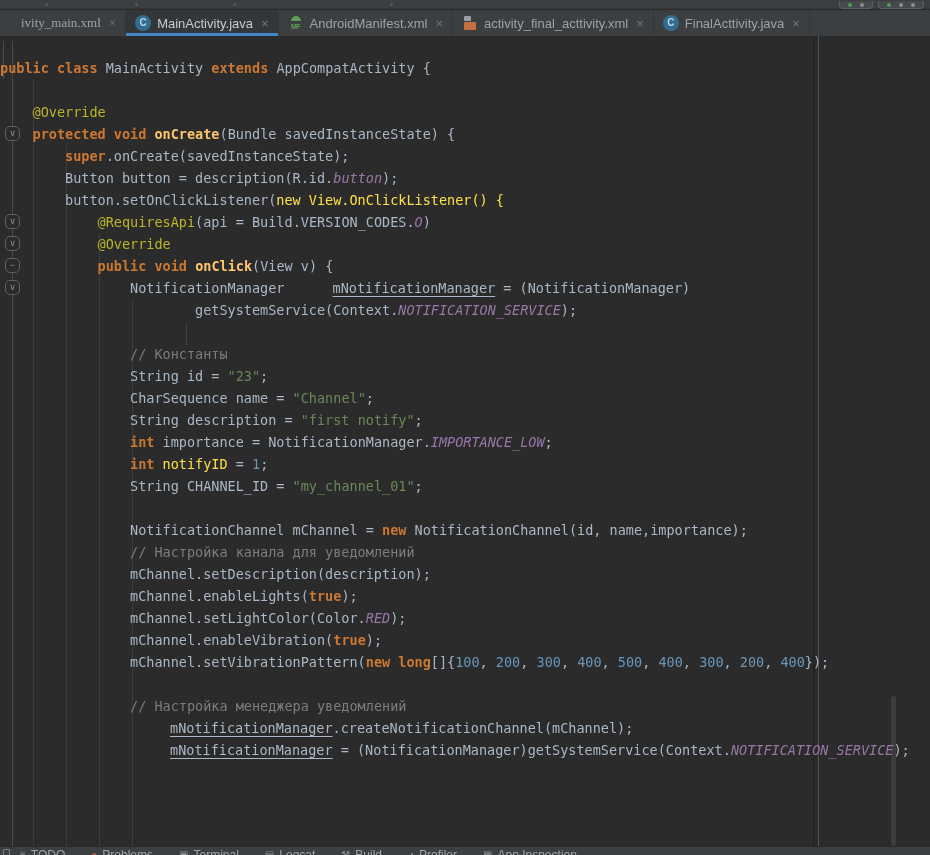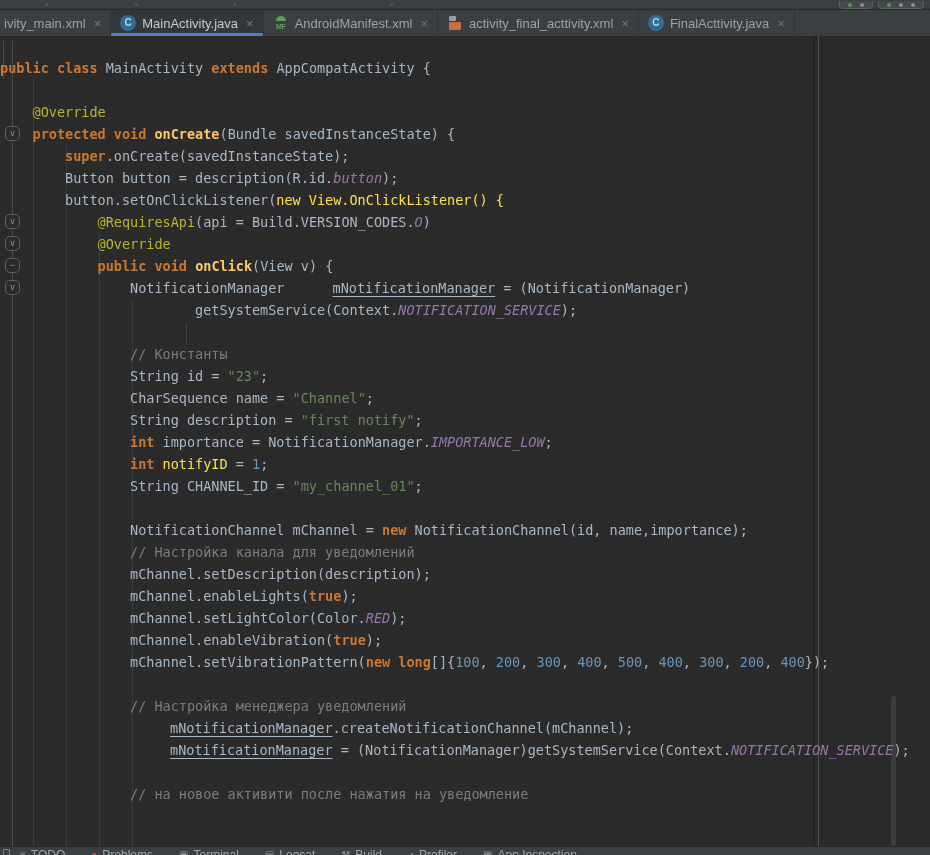--- a/index.html
+++ b/index.html
@@ -27,21 +27,21 @@
   
   .tab-bar {
     position:absolute; top:10px; left:0; right:0; height:26px;
     background:var(--bar_bg,#3c3f41); display:flex; align-items:stretch;
     font-size:13px; color:var(--tab_text,#9da2a8); overflow:hidden;
   }
   .tab {
     display:flex; align-items:center; gap:6px; padding:0 9px 0 9px;
     border-right:1px solid #333639; cursor:default; position:relative; flex:0 0 auto;
   }
-  .tab.first { padding-left:4px; }
+  .tab.first { padding-left:21px;font-family:Liberation Serif, serif; }
   .tab.active { background:#33373a; color:var(--tab_active_text,#c7ccd2); }
   .tab.active::after {
     content:""; position:absolute; left:0; right:0; bottom:0; height:3px;
     background:var(--accent,#4186c9);
   }
   .tab-label { white-space:nowrap; }
   .tab-close { color:#73787c; font-size:13px; margin-left:2px; }
   .tab-icon { position:relative; width:16px; height:16px; flex:0 0 16px; display:inline-block; }
   .java-class-icon { border-radius:50%; background:#356b8f; color:#aadcf0; font-size:10px; font-weight:bold; text-align:center; line-height:15px; }
   .manifest-icon i, .layout-xml-icon i { position:absolute; font-style:normal; }
@@ -187,21 +187,20 @@
         <div class="code-line"><span class="tk-d">                mChannel.setDescription(description);</span></div>
         <div class="code-line"><span class="tk-d">                mChannel.enableLights(</span><span class="tk-kw">true</span><span class="tk-d">);</span></div>
         <div class="code-line"><span class="tk-d">                mChannel.setLightColor(Color.</span><span class="tk-fld">RED</span><span class="tk-d">);</span></div>
         <div class="code-line"><span class="tk-d">                mChannel.enableVibration(</span><span class="tk-kw">true</span><span class="tk-d">);</span></div>
         <div class="code-line"><span class="tk-d">                mChannel.setVibrationPattern(</span><span class="tk-kw">new</span><span class="tk-d"> </span><span class="tk-kw">long</span><span class="tk-d">[]{</span><span class="tk-num">100</span><span class="tk-d">, </span><span class="tk-num">200</span><span class="tk-d">, </span><span class="tk-num">300</span><span class="tk-d">, </span><span class="tk-num">400</span><span class="tk-d">, </span><span class="tk-num">500</span><span class="tk-d">, </span><span class="tk-num">400</span><span class="tk-d">, </span><span class="tk-num">300</span><span class="tk-d">, </span><span class="tk-num">200</span><span class="tk-d">, </span><span class="tk-num">400</span><span class="tk-d">});</span></div>
         <div class="code-line"></div>
         <div class="code-line"><span class="tk-d">                </span><span class="tk-com">// Настройка менеджера уведомлений</span></div>
         <div class="code-line"><span class="tk-d">                </span><span class="tk-un">mNotificationManager</span><span class="tk-d">.createNotificationChannel(mChannel);</span></div>
         <div class="code-line"><span class="tk-d">                </span><span class="tk-un">mNotificationManager</span><span class="tk-d"> = (NotificationManager)getSystemService(Context.</span><span class="tk-fld">NOTIFICATION_SERVICE</span><span class="tk-d">);</span></div>
         <div class="code-line"></div>
-        <div class="code-line"><span class="tk-d">                </span><span class="tk-com">// на новое активити после нажатия на уведомление</span></div>
       </div>
     <div id="fold-markers">
         <div class="fold-marker" style="top: 90px;">∨</div>
         <div class="fold-marker" style="top: 178px;">∨</div>
         <div class="fold-marker" style="top: 200px;">∨</div>
         <div class="fold-marker" style="top: 222px;">−</div>
         <div class="fold-marker" style="top: 244px;">∨</div>
       </div>
   </div>
 

